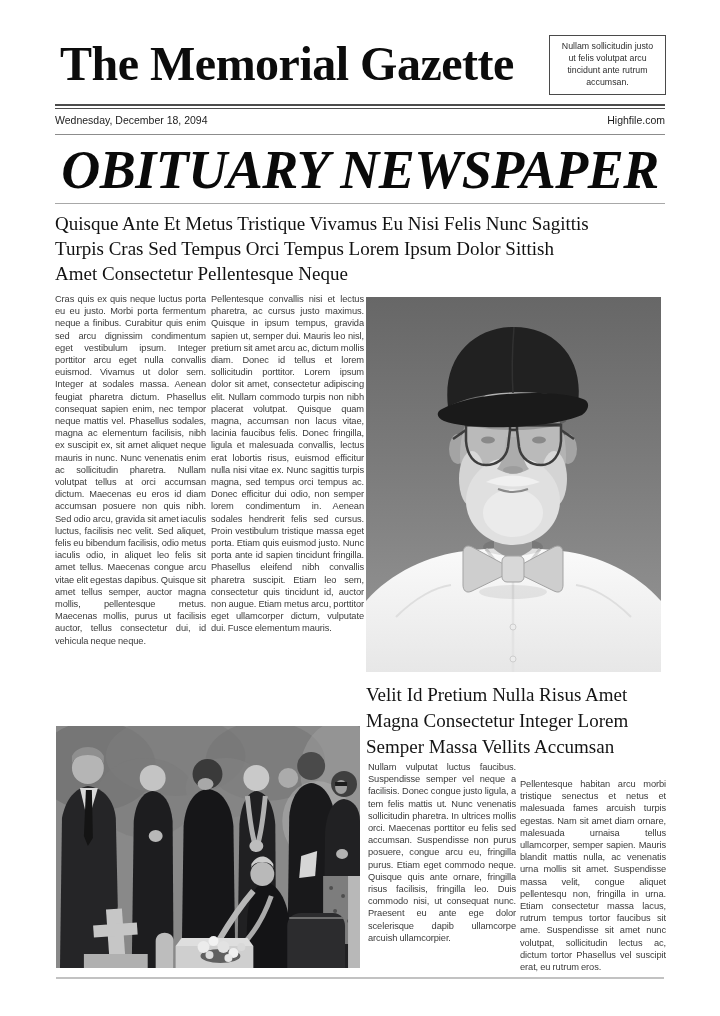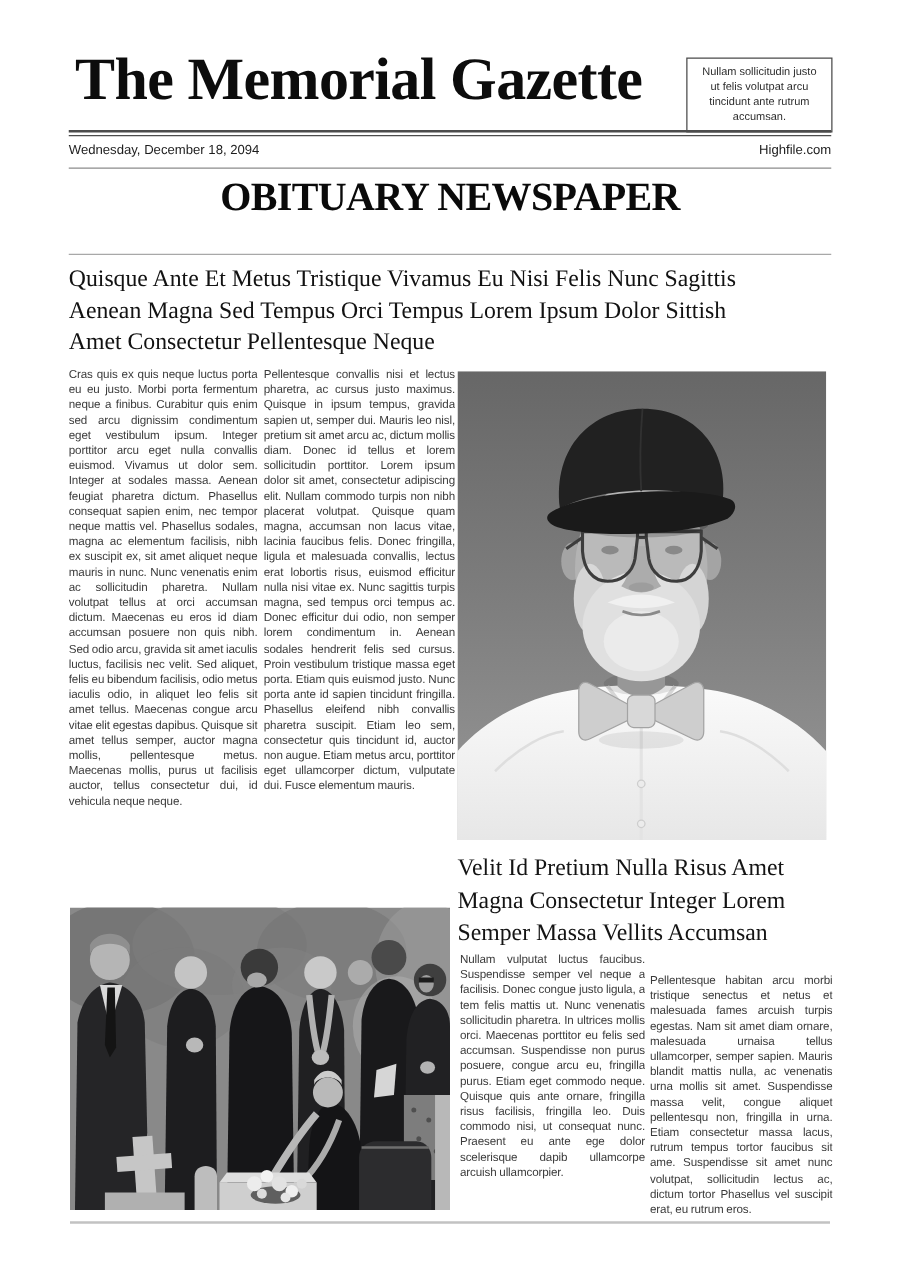--- a/index.html
+++ b/index.html
@@ -11,35 +11,35 @@
 
   .masthead-title{
     left:60px;top:36px;width:500px;
     font-family:"Liberation Serif","DejaVu Serif",serif;
     font-weight:bold;font-size:48px;letter-spacing:-0.5px;color:#0c0c0c;
     white-space:nowrap;
   }
   .corner-box{
     left:549px;top:35px;width:117px;height:60px;border:1px solid #4a4a4a;
     display:flex;align-items:center;justify-content:center;text-align:center;
-    font-size:8.8px;line-height:1.35;color:#2e2e2e;padding:20px 7px;box-sizing:border-box;margin-top:11px;
+    font-size:8.8px;line-height:1.35;color:#2e2e2e;padding:20px 7px;box-sizing:border-box;
   }
   .double-rule{
     left:55px;top:104px;width:610px;height:2px;
     border-top:2px solid #4c4c4c;border-bottom:1px solid #4c4c4c;
   }
   .date-row{
     left:55px;top:114px;width:610px;display:flex;justify-content:space-between;
     font-size:10.5px;color:#1c1c1c;
   }
   .date-rule{left:55px;top:134px;width:610px;border-top:1px solid #8c8c8c;height:0;}
   .main-headline{
     left:55px;top:139px;width:610px;text-align:center;white-space:nowrap;
     font-family:"Liberation Serif","DejaVu Serif",serif;font-weight:bold;
-    font-size:32px;color:#0a0a0a;letter-spacing:-0.5px;
+    font-size:54px;color:#0a0a0a;letter-spacing:-0.5px;font-style:italic;
   }
   .headline-rule{left:55px;top:203px;width:610px;border-top:1px solid #a8a8a8;height:0;}
   .subheadline{
     left:55px;top:211px;width:615px;
     font-family:"Liberation Serif","DejaVu Serif",serif;
     font-size:19px;line-height:25px;color:#121212;
   }
   .subheadline div{white-space:nowrap;}
   .bodycol{
     font-size:9.3px;line-height:12.2px;text-align:justify;color:#3b3b3b;
@@ -76,21 +76,21 @@
   <span>Highfile.com</span>
 </div>
 
 <div class="abs date-rule"></div>
 
 <div class="abs main-headline">OBITUARY NEWSPAPER</div>
 <div class="abs headline-rule"></div>
 
 <div class="abs subheadline">
   <div>Quisque Ante Et Metus Tristique Vivamus Eu Nisi Felis Nunc Sagittis</div>
-  <div>Aenean Magna Sed Tempus Orci Tempus Lorem Ipsum Dolor Sittish</div>
+  <div>Turpis Cras Sed Tempus Orci Tempus Lorem Ipsum Dolor Sittish</div>
   <div>Amet Consectetur Pellentesque Neque</div>
 </div>
 
 <div class="abs bodycol s1c1">Cras quis ex quis neque luctus porta eu eu justo. Morbi porta fermentum neque a finibus. Curabitur quis enim sed arcu dignissim condimentum eget vestibulum ipsum. Integer porttitor arcu eget nulla convallis euismod. Vivamus ut dolor sem. Integer at sodales massa. Aenean feugiat pharetra dictum. Phasellus consequat sapien enim, nec tempor neque mattis vel. Phasellus sodales, magna ac elementum facilisis, nibh ex suscipit ex, sit amet aliquet neque mauris in nunc. Nunc venenatis enim ac sollicitudin pharetra. Nullam volutpat tellus at orci accumsan dictum. Maecenas eu eros id diam accumsan posuere non quis nibh. Sed odio arcu, gravida sit amet iaculis luctus, facilisis nec velit. Sed aliquet, felis eu bibendum facilisis, odio metus iaculis odio, in aliquet leo felis sit amet tellus. Maecenas congue arcu vitae elit egestas dapibus. Quisque sit amet tellus semper, auctor magna mollis, pellentesque metus. Maecenas mollis, purus ut facilisis auctor, tellus consectetur dui, id vehicula neque neque.</div>
 <div class="abs bodycol s1c2">Pellentesque convallis nisi et lectus pharetra, ac cursus justo maximus. Quisque in ipsum tempus, gravida sapien ut, semper dui. Mauris leo nisl, pretium sit amet arcu ac, dictum mollis diam. Donec id tellus et lorem sollicitudin porttitor. Lorem ipsum dolor sit amet, consectetur adipiscing elit. Nullam commodo turpis non nibh placerat volutpat. Quisque quam magna, accumsan non lacus vitae, lacinia faucibus felis. Donec fringilla, ligula et malesuada convallis, lectus erat lobortis risus, euismod efficitur nulla nisi vitae ex. Nunc sagittis turpis magna, sed tempus orci tempus ac. Donec efficitur dui odio, non semper lorem condimentum in. Aenean sodales hendrerit felis sed cursus. Proin vestibulum tristique massa eget porta. Etiam quis euismod justo. Nunc porta ante id sapien tincidunt fringilla. Phasellus eleifend nibh convallis pharetra suscipit. Etiam leo sem, consectetur quis tincidunt id, auctor non augue. Etiam metus arcu, porttitor eget ullamcorper dictum, vulputate dui. Fusce elementum mauris.</div>
 
 <div class="abs portrait">
   <svg width="295" height="375" viewBox="0 0 295 375" preserveAspectRatio="none">
     <defs>
       <linearGradient id="bgGrad" x1="0" y1="0" x2="0" y2="1">

